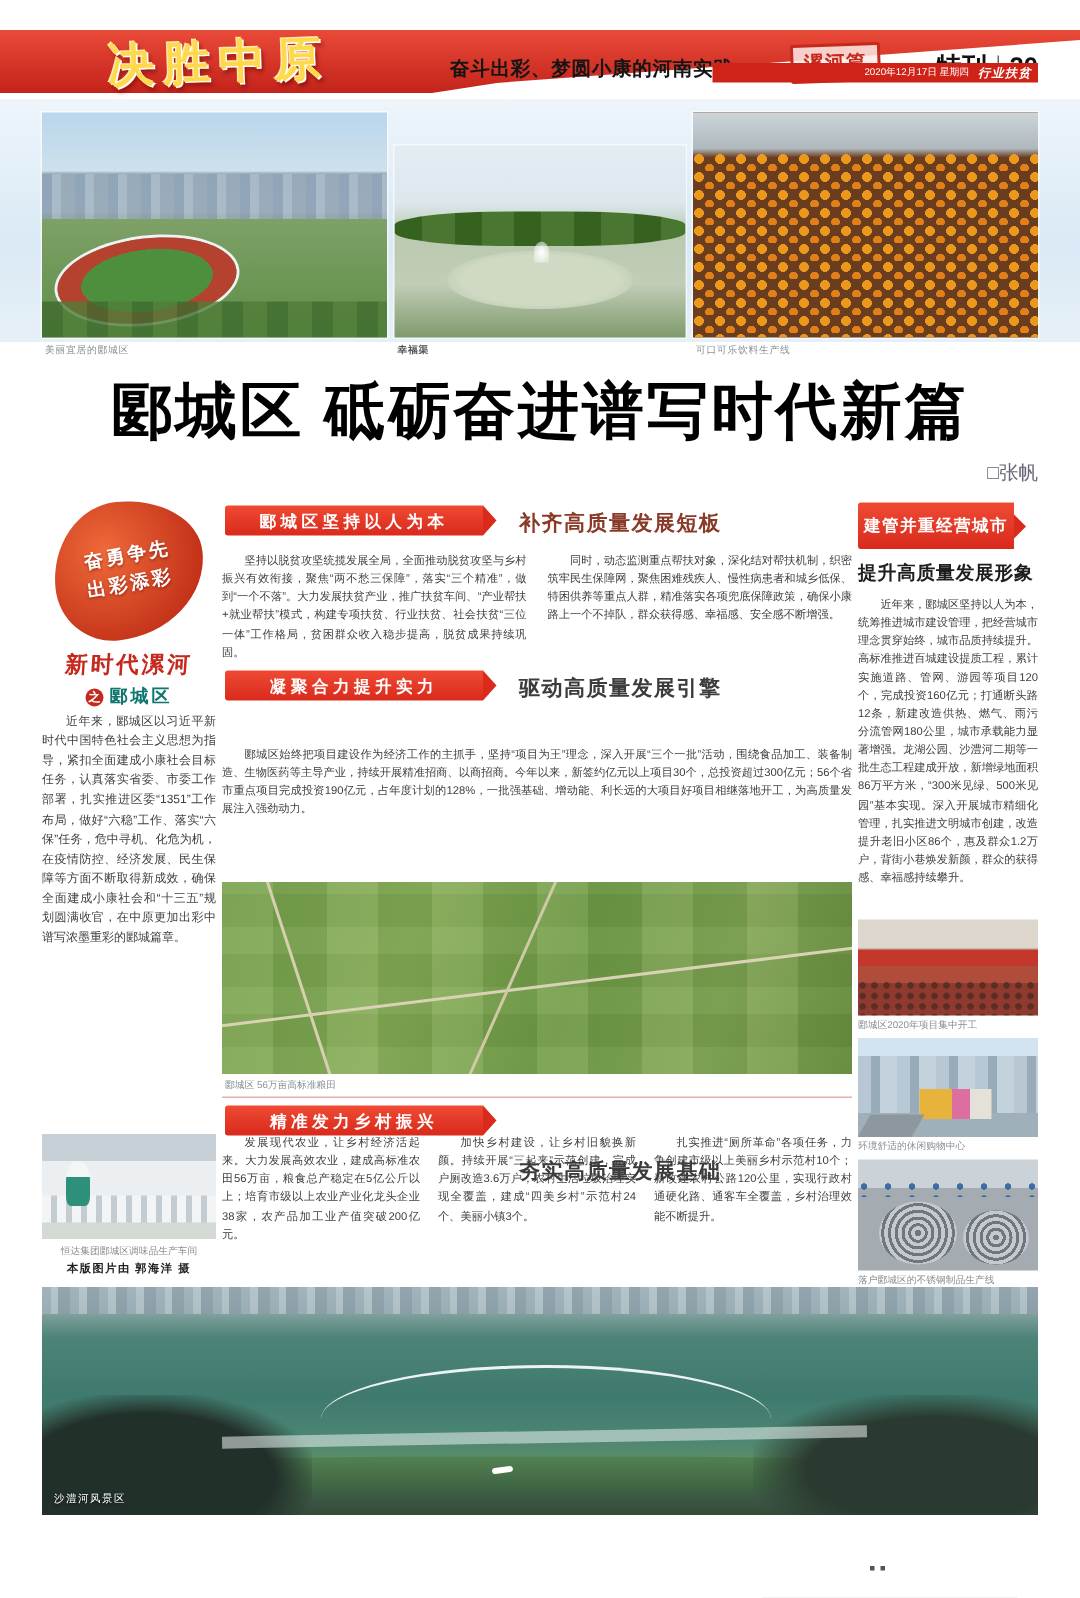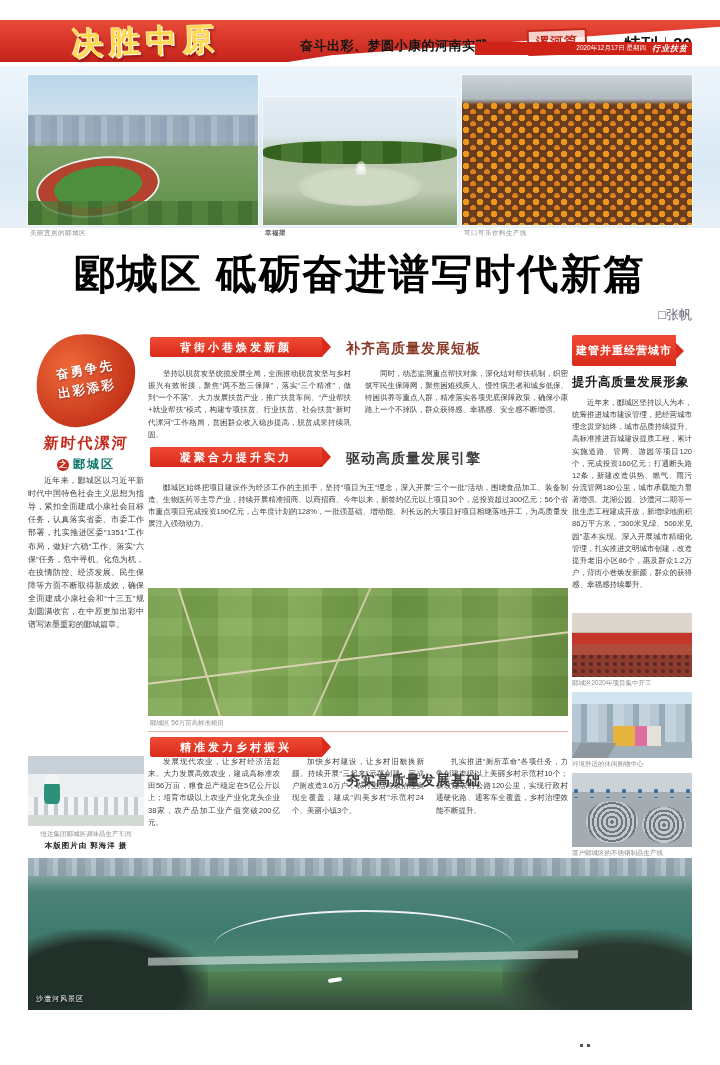--- a/index.html
+++ b/index.html
@@ -220,34 +220,34 @@
       <p>近年来，郾城区以习近平新时代中国特色社会主义思想为指导，紧扣全面建成小康社会目标任务，认真落实省委、市委工作部署，扎实推进区委“1351”工作布局，做好“六稳”工作、落实“六保”任务，危中寻机、化危为机，在疫情防控、经济发展、民生保障等方面不断取得新成效，确保全面建成小康社会和“十三五”规划圆满收官，在中原更加出彩中谱写浓墨重彩的郾城篇章。</p>
     </div>
     <div class="left-photo">
       <div class="machines"></div>
       <div class="worker"></div>
     </div>
     <div class="left-cap cap">恒达集团郾城区调味品生产车间</div>
     <div class="left-credit">本版图片由 郭海洋 摄</div>
   </div>
 
-  <div class="ribbon ribbon-mid" style="top:337px;">背街小巷焕发新颜</div>
+  <div class="ribbon ribbon-mid" style="top:337px;">郾城区坚持以人为本</div>
   <div class="sec-title t-red" style="top:340px;">补齐高质量发展短板</div>
   <div class="cols body-txt" style="top:368px;height:74px;">
     <div class="col">
-        <p>坚持以脱贫攻坚统揽发展全局，全面推动脱贫攻坚与乡村振兴有效衔接，聚焦“两不愁三保障”，落实“三个精准”，做到“一个不落”。大力发展扶贫产业，推广扶贫车间、“产业帮扶+就业帮扶”模式，构建专项扶贫、行业扶贫、社会扶贫“新时代漯河”工作格局，贫困群众收入稳步提高，脱贫成果持续巩固。</p>
+        <p>坚持以脱贫攻坚统揽发展全局，全面推动脱贫攻坚与乡村振兴有效衔接，聚焦“两不愁三保障”，落实“三个精准”，做到“一个不落”。大力发展扶贫产业，推广扶贫车间、“产业帮扶+就业帮扶”模式，构建专项扶贫、行业扶贫、社会扶贫“三位一体”工作格局，贫困群众收入稳步提高，脱贫成果持续巩固。</p>
       </div>
     <div class="col">
         <p>同时，动态监测重点帮扶对象，深化结对帮扶机制，织密筑牢民生保障网，聚焦困难残疾人、慢性病患者和城乡低保、特困供养等重点人群，精准落实各项兜底保障政策，确保小康路上一个不掉队，群众获得感、幸福感、安全感不断增强。</p>
       </div>
   </div>
 
   <div class="ribbon ribbon-mid" style="top:447px;">凝聚合力提升实力</div>
   <div class="sec-title t-dark" style="top:450px;">驱动高质量发展引擎</div>
-  <div class="cols body-txt" style="top:482px;height:106px;flex-direction:column;">
+  <div class="cols body-txt" style="top:497px;height:106px;flex-direction:column;">
     <div class="col">
         <p>郾城区始终把项目建设作为经济工作的主抓手，坚持“项目为王”理念，深入开展“三个一批”活动，围绕食品加工、装备制造、生物医药等主导产业，持续开展精准招商、以商招商。今年以来，新签约亿元以上项目30个，总投资超过300亿元；56个省市重点项目完成投资190亿元，占年度计划的128%，一批强基础、增动能、利长远的大项目好项目相继落地开工，为高质量发展注入强劲动力。</p>
       </div>
   </div>
 
   <div class="aerial">
     <div class="patch"></div>
     <div class="road1"></div>
     <div class="road2"></div>
     <div class="road3"></div>

